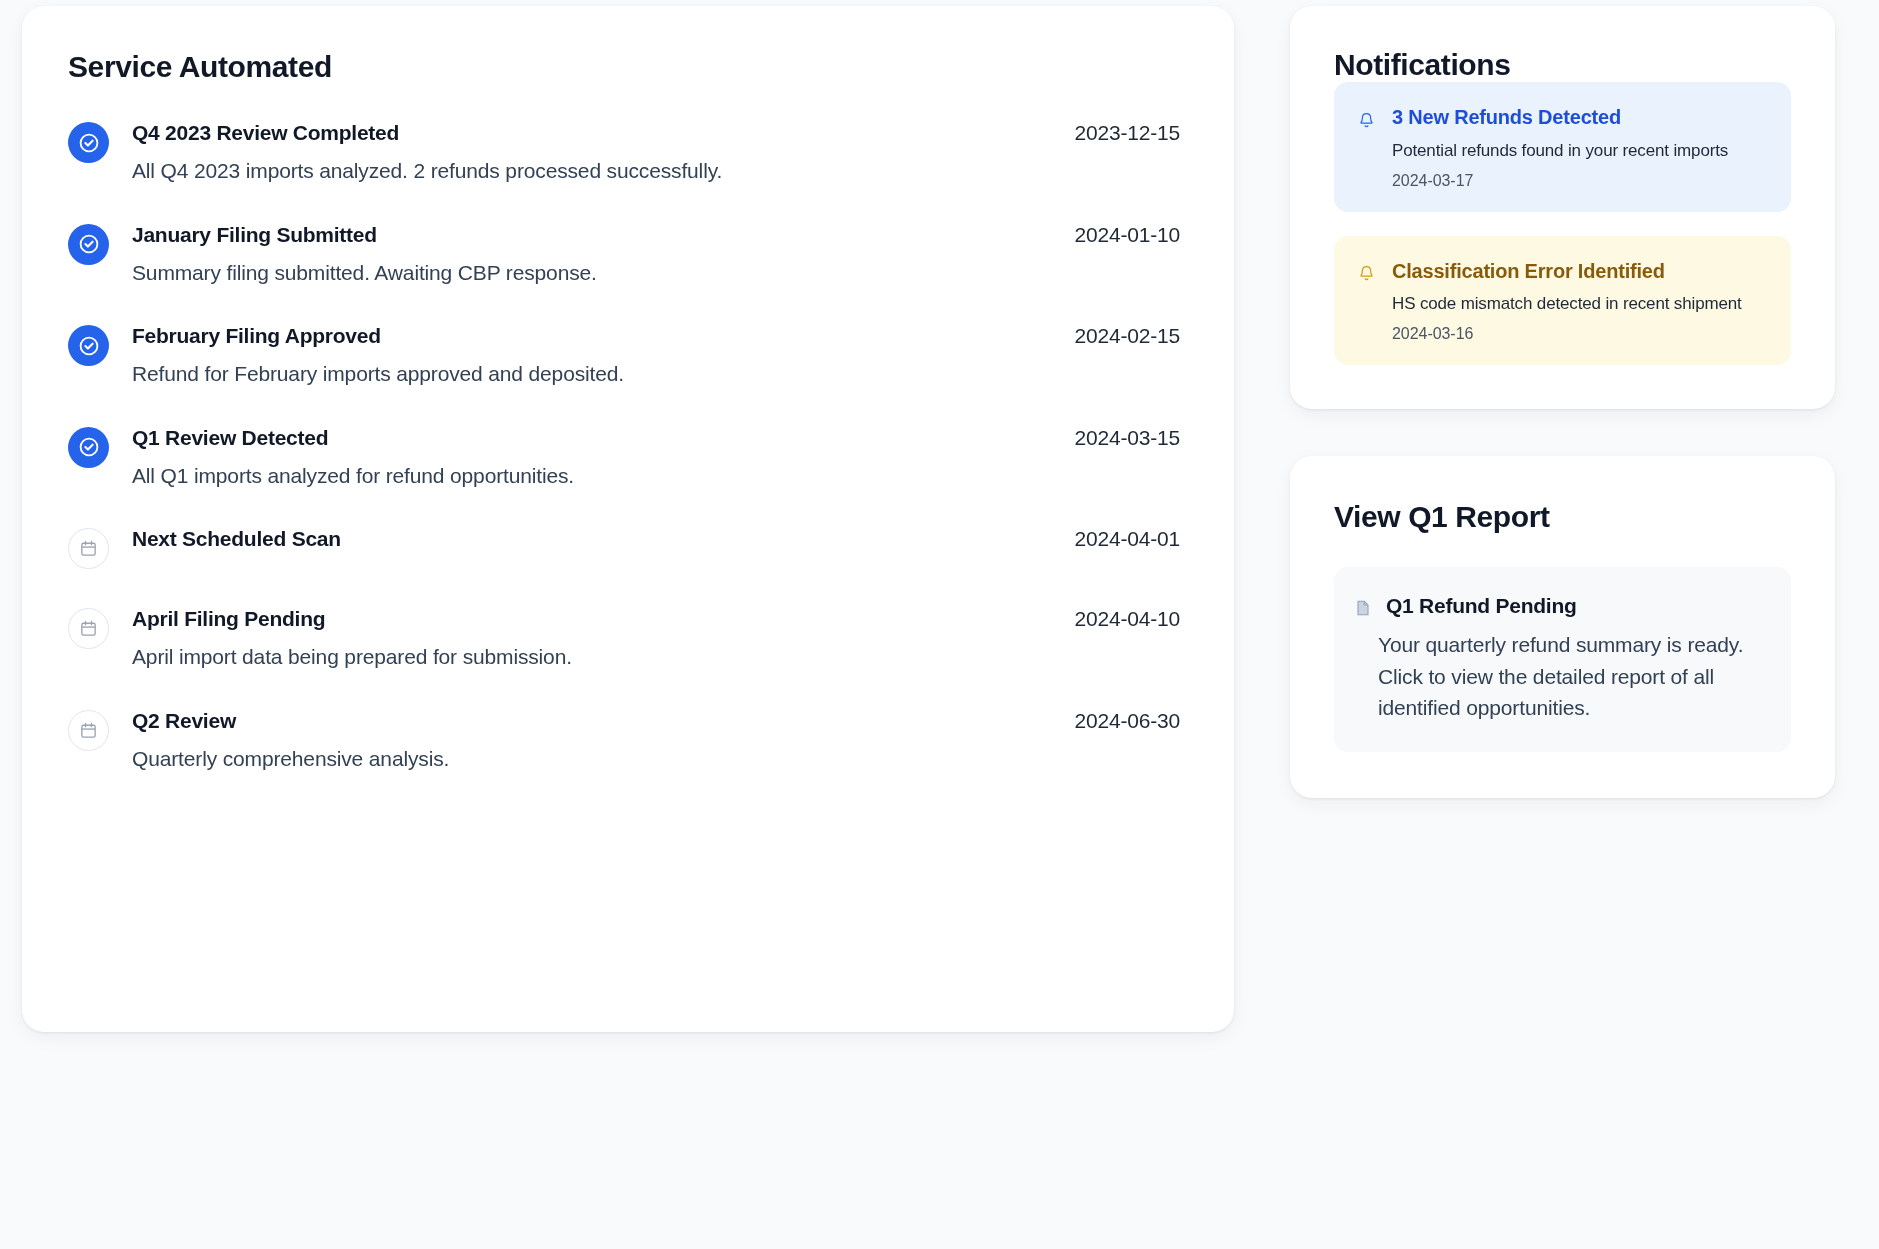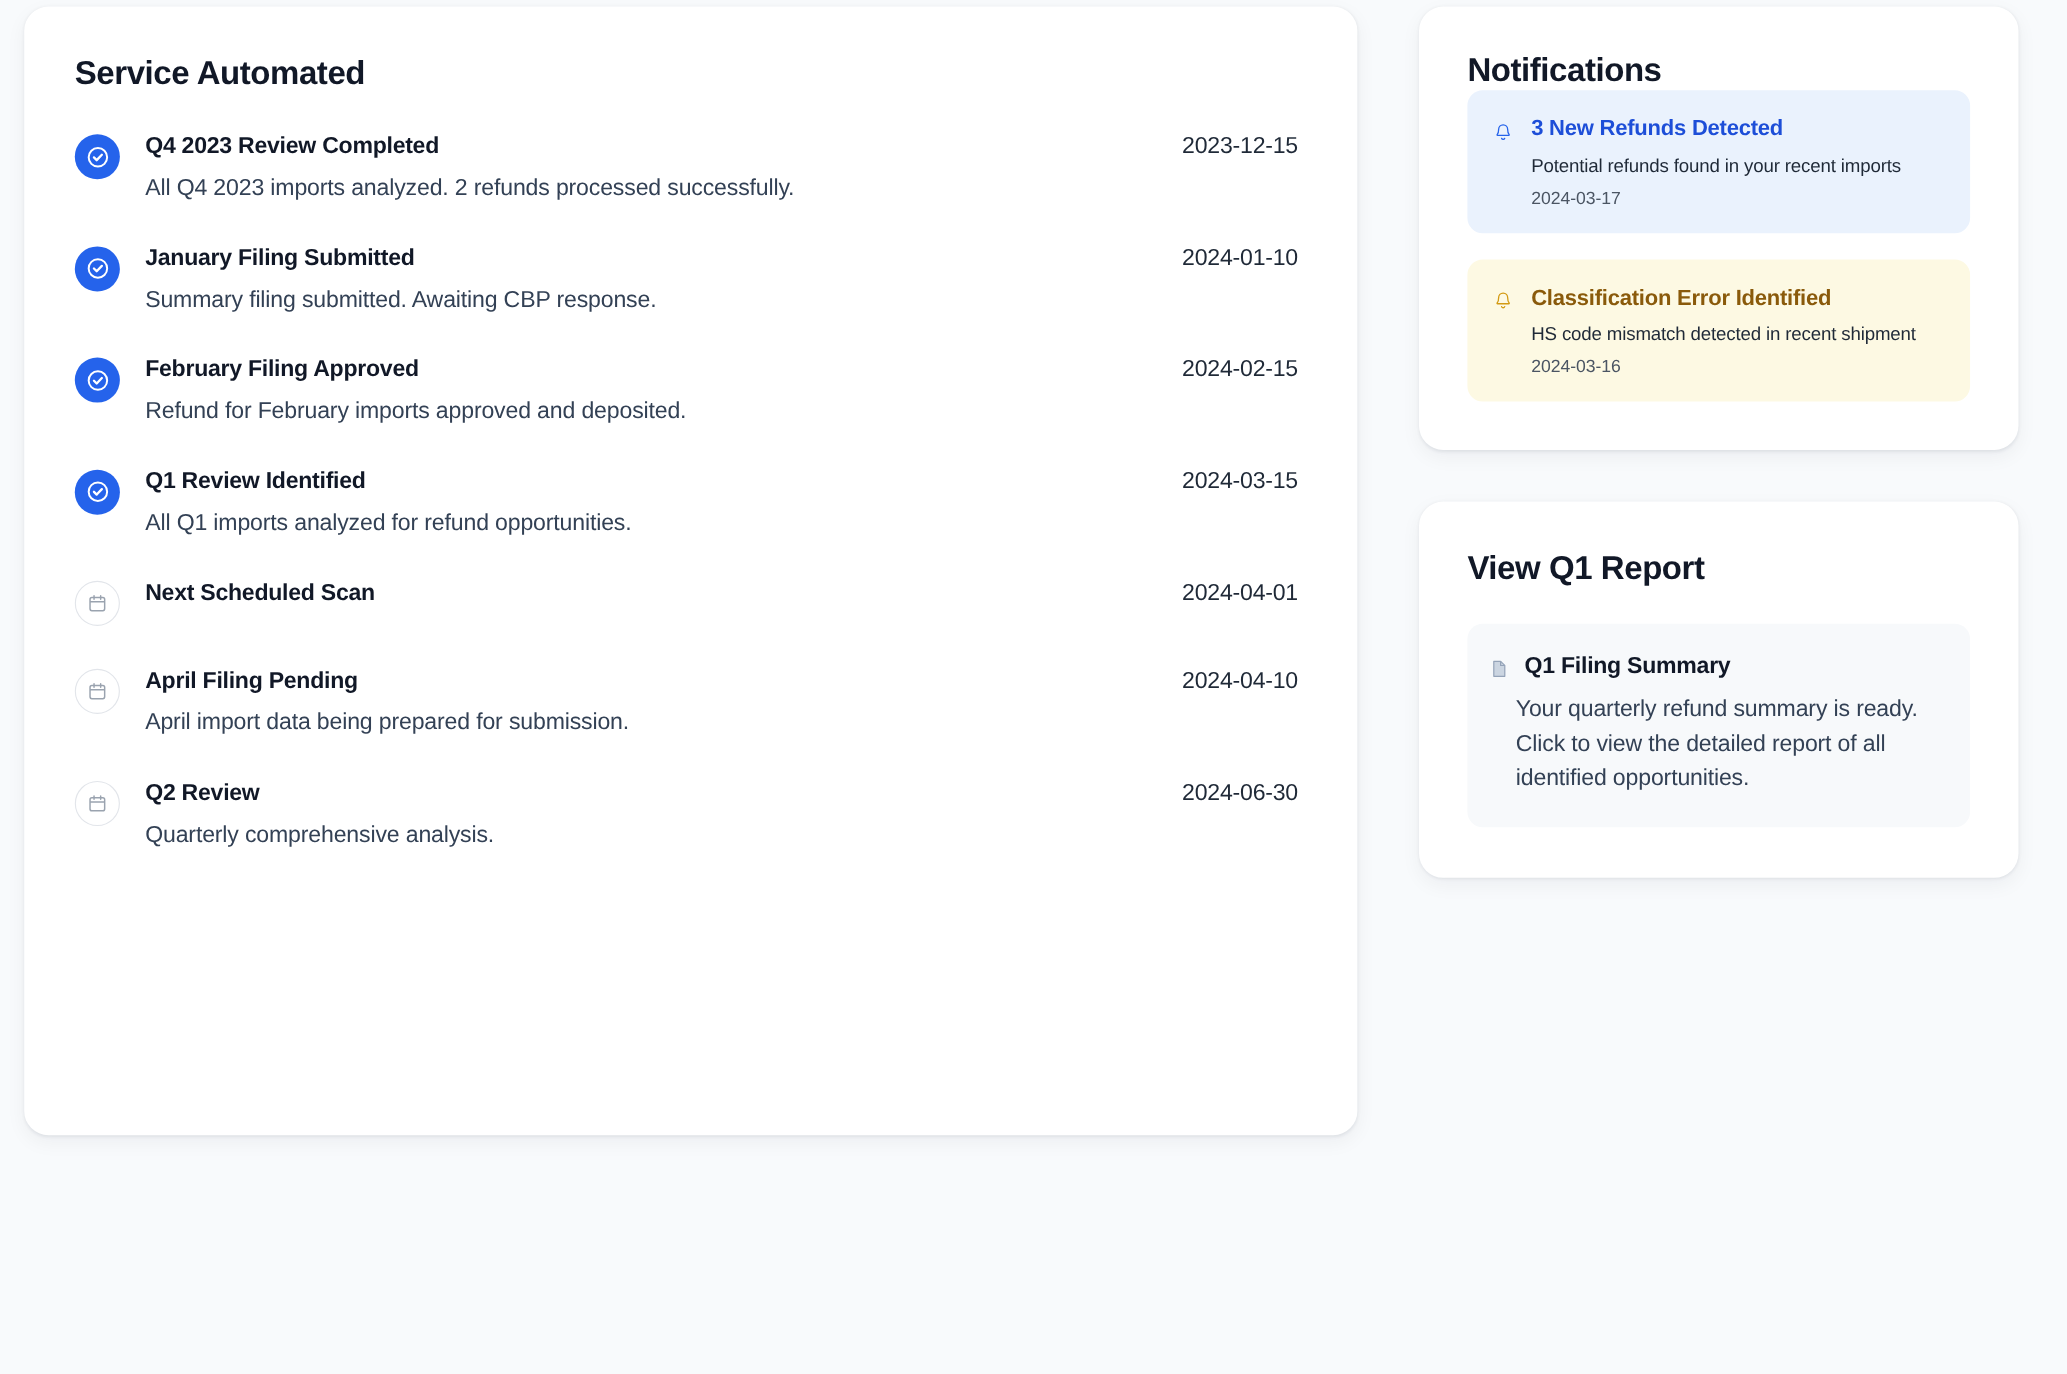--- a/index.html
+++ b/index.html
@@ -280,21 +280,21 @@
         </div>
         <div class="timeline-item">
           <div class="tl-icon done">
             <svg viewBox="0 0 24 24" width="24" height="24" fill="none">
               <circle cx="12" cy="12" r="8.4" stroke="#ffffff" stroke-width="1.8"></circle>
               <path d="M8.4 12.1l2.5 2.5 4.7-4.9" stroke="#ffffff" stroke-width="2.1" stroke-linecap="round" stroke-linejoin="round"></path>
             </svg>
           </div>
           <div class="tl-body">
             <div class="tl-head">
-              <div class="tl-title">Q1 Review Identified</div>
+              <div class="tl-title">Q1 Review Detected</div>
               <div class="tl-date">2024-03-15</div>
             </div>
             <div class="tl-desc">All Q1 imports analyzed for refund opportunities.</div>
           </div>
         </div>
         <div class="timeline-item">
           <div class="tl-icon pending">
             <svg viewBox="0 0 24 24" width="19" height="19" fill="none">
               <rect x="3.6" y="5.4" width="16.8" height="15" rx="2.1" stroke="currentColor" stroke-width="1.7"></rect>
               <path d="M3.6 10.2h16.8" stroke="currentColor" stroke-width="1.7"></path>
@@ -381,20 +381,20 @@
       <h2 class="card-title">View Q1 Report</h2>
 
       <div class="report-box">
         <div class="report-head">
           <span class="doc-icon">
             <svg viewBox="0 0 14 16" width="14" height="16" fill="none">
               <path d="M2 1.2h6.2L12 4.9V14.8H2V1.2Z" fill="#cbd5e1" stroke="#94a3b8" stroke-width="1.1" stroke-linejoin="round"></path>
               <path d="M8.2 1.2V5h3.8" stroke="#94a3b8" stroke-width="1.1" stroke-linejoin="round"></path>
             </svg>
           </span>
-          <div class="report-title">Q1 Filing Summary</div>
+          <div class="report-title">Q1 Refund Pending</div>
         </div>
         <div class="report-text">Your quarterly refund summary is ready. Click to view the detailed report of all identified opportunities.</div>
       </div>
     </section>
 
   </aside>
 </div>
 
 </body></html>

